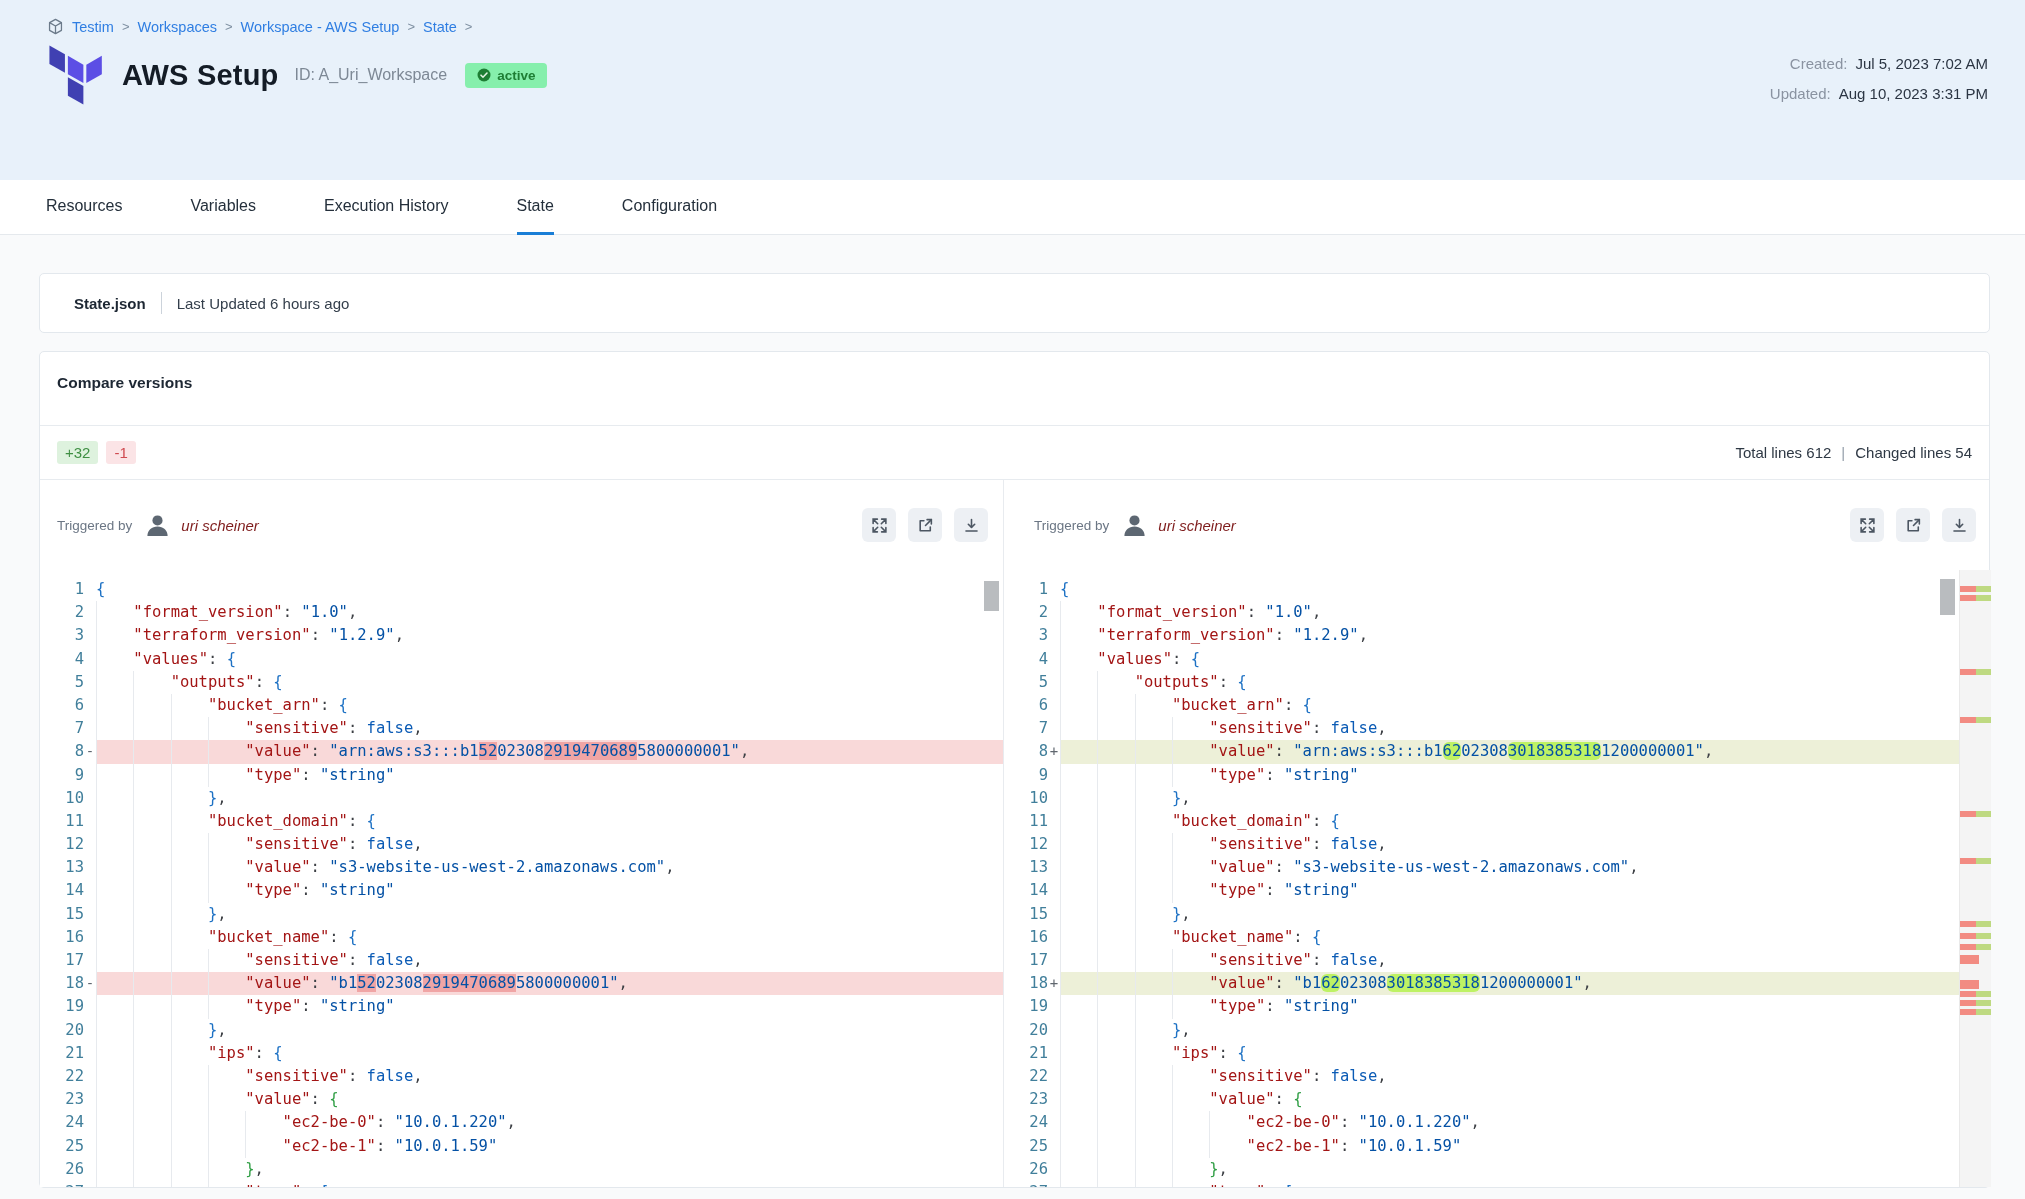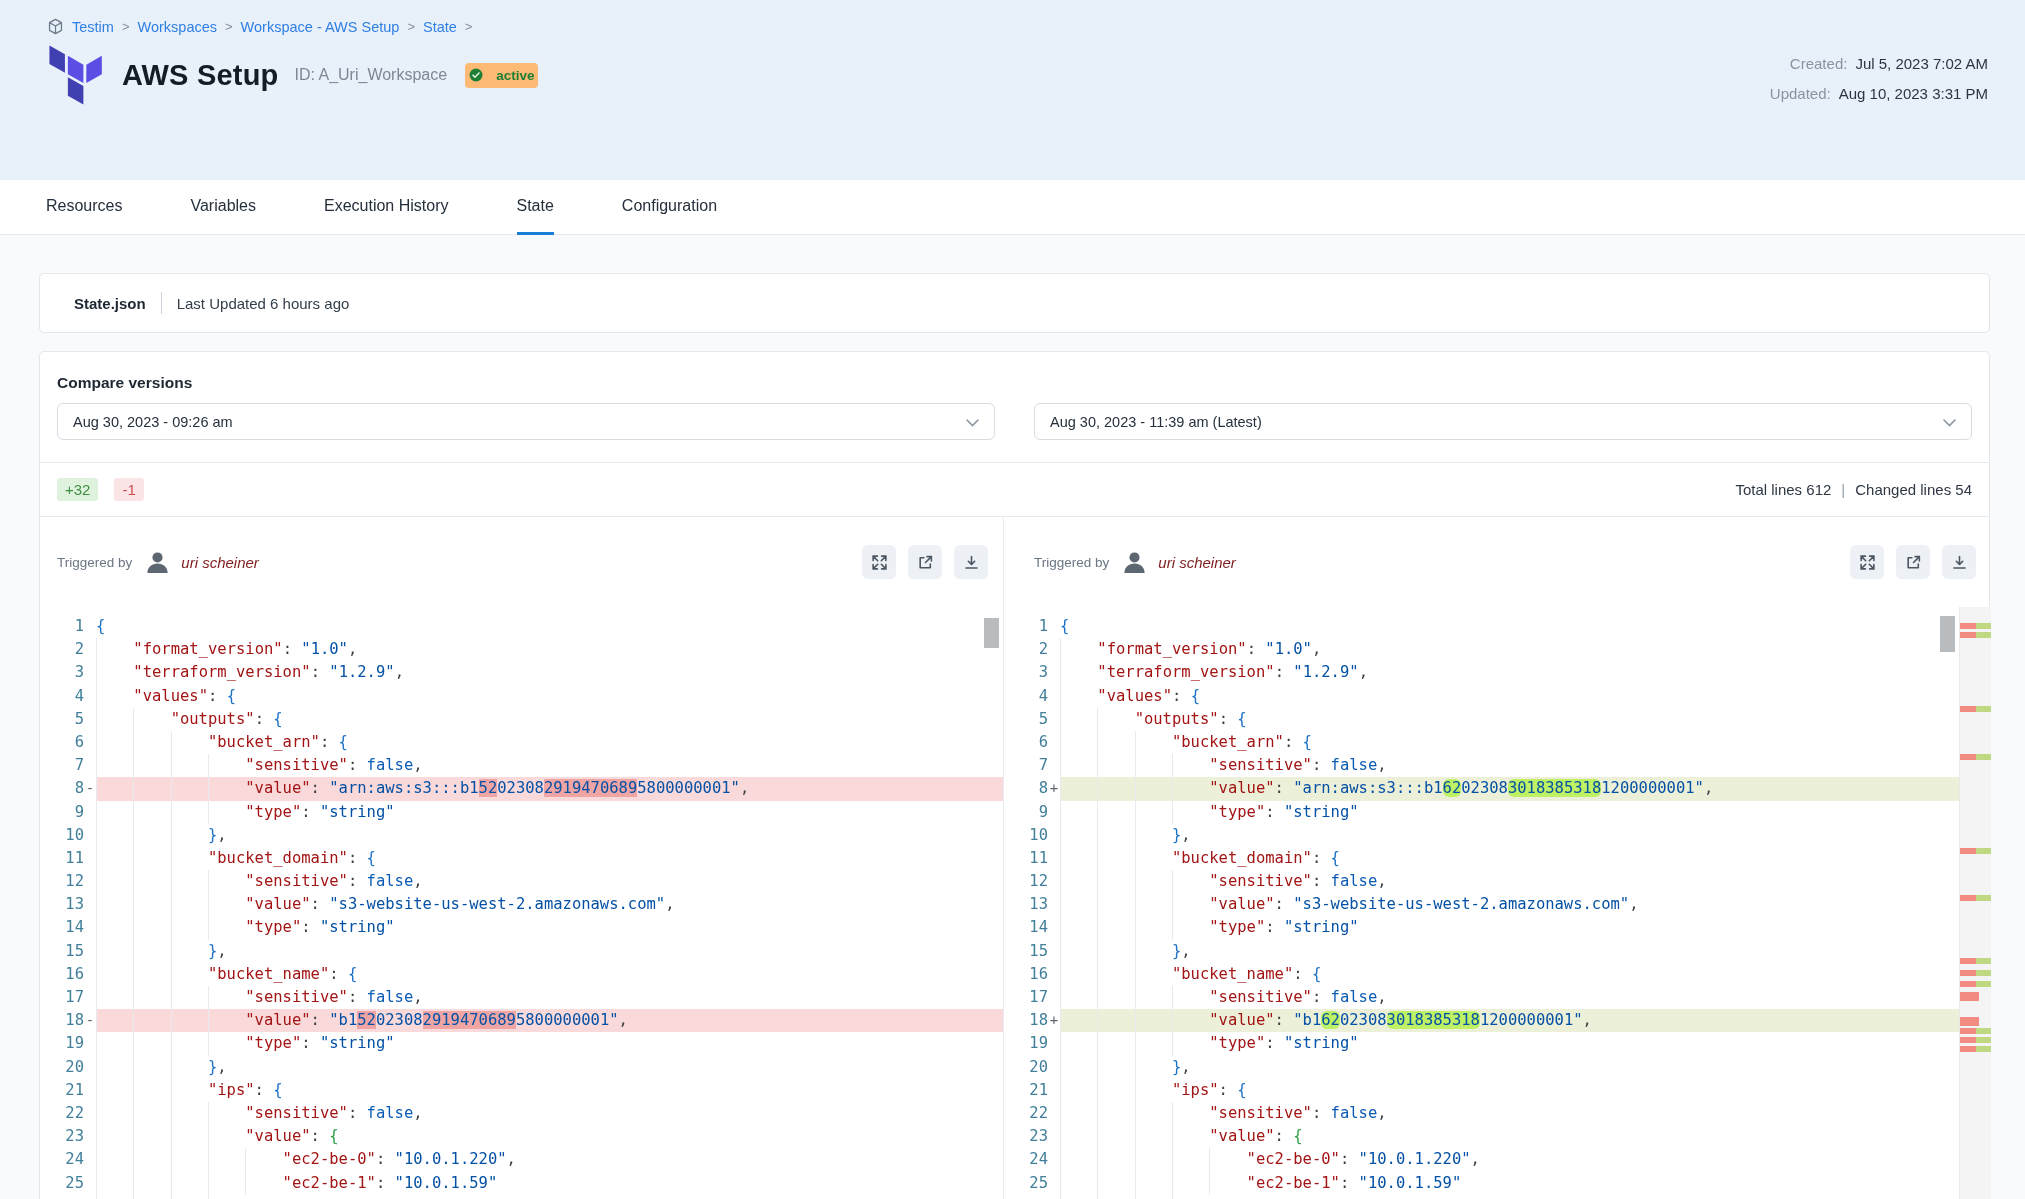--- a/index.html
+++ b/index.html
@@ -9,22 +9,22 @@
   
   .app-header { position:relative; height:180px; background:#e8f1fa; }
   .breadcrumb { display:flex; align-items:center; gap:8px; padding:18px 0 0 47px;
     font-size:14.5px; }
   .breadcrumb a { color:#2f7ee2; text-decoration:none; }
   .bc-sep { color:#7e8fa1; font-size:13px; }
   .title-row { display:flex; align-items:center; padding-left:48px; margin-top:9px; }
   .tf-logo { width:56px; height:62px; flex:none; }
   .page-title { font-size:29px; font-weight:600; color:#141c26; margin-left:18px; letter-spacing:.2px;}
   .ws-id { font-size:16px; color:#7d8895; margin-left:16px; }
-  .status-badge { display:inline-flex; align-items:center; gap:13px; margin-left:18px;
-    background:#fdba74; border-radius:4px; padding:5px 4px; color:#1e7e34;
+  .status-badge { display:inline-flex; align-items:center; gap:6px; margin-left:18px;
+    background:#86efac; border-radius:4px; padding:5px 12px; color:#1e7e34;
     font-size:13.5px; font-weight:700; }
   .meta { position:absolute; top:55px; right:37px; text-align:right; font-size:15px; }
   .meta-row { margin-bottom:13px; }
   .meta-label { color:#8a93a1; margin-right:8px; }
   .meta-value { color:#2b3543; }
 
   
   .tabs { display:flex; gap:68px; background:#fff; border-bottom:1px solid #e5e9ed;
     height:55px; padding-left:46px; }
   .tab { font-size:16px; color:#242f3b; line-height:52px; cursor:pointer; height:55px; }
@@ -41,21 +41,21 @@
   .compare-section { padding:22px 17px 22px 17px; }
   .compare-head { font-size:15.5px; font-weight:700; color:#1d2733; margin-bottom:11px; }
   .selects { display:flex; gap:39px; }
   .select { flex:1; height:37px; border:1px solid #d8dde4; border-radius:6px;
     display:flex; align-items:center; justify-content:space-between;
     padding:0 15px; font-size:14.5px; color:#26313d; cursor:pointer; background:#fff;}
   .chev { flex:none; }
 
   .stats-row { height:54px; border-top:1px solid #e7ebef; display:flex; align-items:center;
     justify-content:space-between; padding:0 17px; }
-  .badges { display:flex; gap:16px; }
+  .badges { display:flex; gap:8px; }
   .add-badge { background:#def2de; color:#3f8f43; padding:3px 8px; border-radius:3px; font-size:15px; }
   .del-badge { background:#fbe4e6; color:#cf4a50; padding:3px 8px; border-radius:3px; font-size:15px; }
   .lines-summary { font-size:15px; color:#2e3844; }
   .pipe { color:#97a1ac; margin:0 10px; }
 
   .panes { display:flex; border-top:1px solid #e7ebef; }
   .pane { width:963px; flex:none; }
   .pane-right { width:988px; border-left:1px solid #e8ebef; }
   .pane-header { height:90px; display:flex; align-items:center; padding:0 15px 0 17px; }
   .pane-right .pane-header { padding-left:30px; }
@@ -156,38 +156,20 @@
 <main>
   <section class="card file-bar">
     <span class="file-name">State.json</span>
     <span class="vbar"></span>
     <span class="file-updated">Last Updated 6 hours ago</span>
   </section>
 
   <section class="card">
     <div class="compare-section">
       <div class="compare-head">Compare versions</div>
-      <div class="selects">
-        <div class="select">
-          <span>Aug 30, 2023 - 09:26 am</span>
-          <span class="chev">
-            <svg width="13" height="8" viewBox="0 0 13 8" fill="none" stroke="#8b95a1" stroke-width="1.6" stroke-linecap="round">
-                <path d="M1 1l5.5 5.5L12 1"></path>
-              </svg>
-          </span>
-        </div>
-        <div class="select">
-          <span>Aug 30, 2023 - 11:39 am (Latest)</span>
-          <span class="chev">
-            <svg width="13" height="8" viewBox="0 0 13 8" fill="none" stroke="#8b95a1" stroke-width="1.6" stroke-linecap="round">
-                <path d="M1 1l5.5 5.5L12 1"></path>
-              </svg>
-          </span>
-        </div>
-      </div>
     </div>
 
     <div class="stats-row">
       <div class="badges">
         <span class="add-badge">+32</span>
         <span class="del-badge">-1</span>
       </div>
       <div class="lines-summary">
         <span>Total lines 612</span><span class="pipe">|</span><span>Changed lines 54</span>
       </div>

